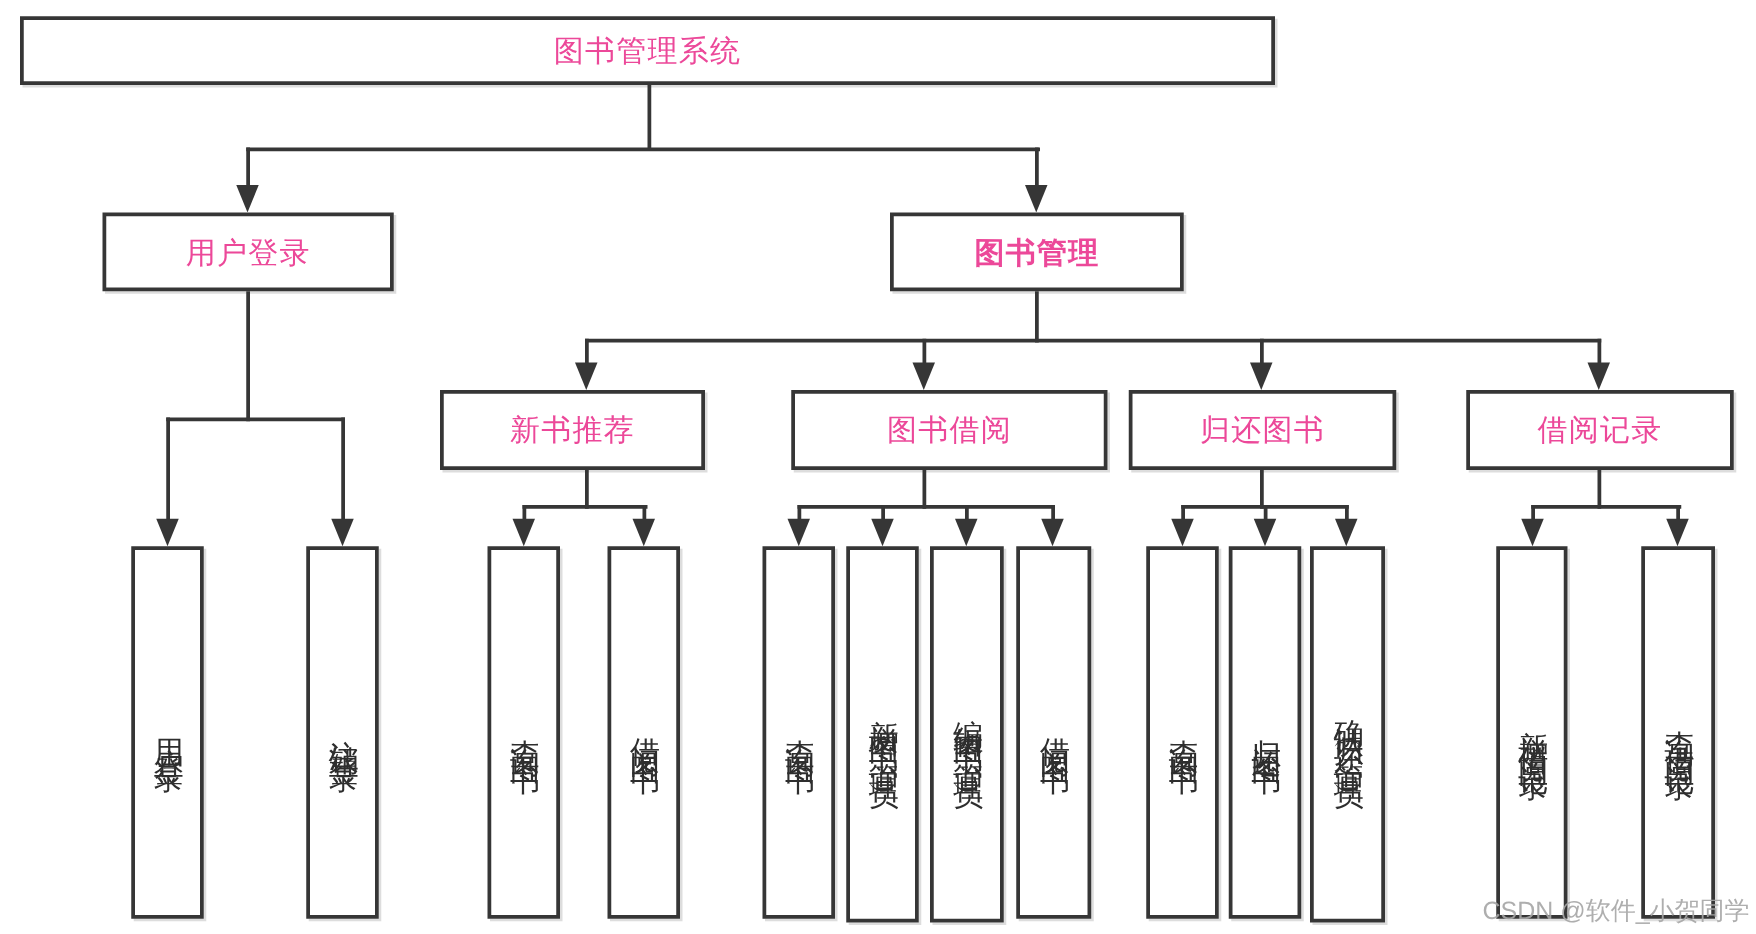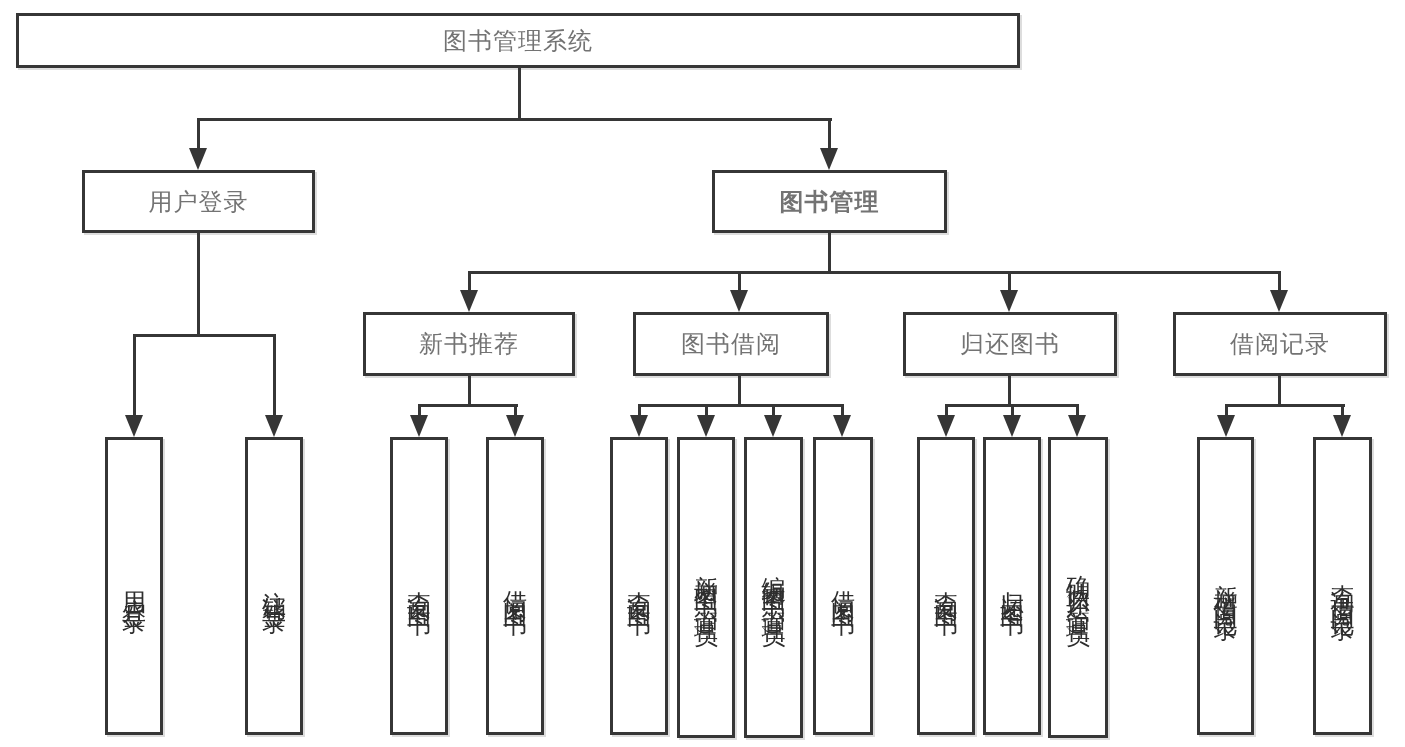--- a/index.html
+++ b/index.html
@@ -3,21 +3,21 @@
 <meta charset="utf-8">
 <style>
   html,body{margin:0;padding:0;background:#ffffff;}
   #canvas{
     position:relative;width:1405px;height:747px;background:#ffffff;
     font-family:"Liberation Sans","DejaVu Sans",sans-serif;overflow:hidden;
   }
   .box{
     position:absolute;box-sizing:border-box;background:#ffffff;
     border:3px solid #363636;display:flex;align-items:center;justify-content:center;
-    color:#737373;font-size:24px;letter-spacing:1px;
+    color:#ec4899;font-size:24px;letter-spacing:1px;
     box-shadow:2px 2px 0 rgba(120,120,120,0.25);
   }
   .vbox{
     position:absolute;box-sizing:border-box;background:#ffffff;
     border:3px solid #363636;display:flex;align-items:center;justify-content:center;
     color:#2e2e2e;font-size:24px;
     box-shadow:2px 2px 0 rgba(120,120,120,0.25);
   }
   .vbox span{
     writing-mode:vertical-rl;text-orientation:mixed;letter-spacing:7px;line-height:1;
@@ -69,24 +69,24 @@
   <div class="hl" style="left:468px;top:271px;width:813px;"></div>
   <div class="vl" style="left:468px;top:271px;height:20px;"></div>
   <div class="arrow" style="left:460px;top:290px;"></div>
   <div class="vl" style="left:738px;top:271px;height:20px;"></div>
   <div class="arrow" style="left:730px;top:290px;"></div>
   <div class="vl" style="left:1008px;top:271px;height:20px;"></div>
   <div class="arrow" style="left:1000px;top:290px;"></div>
   <div class="vl" style="left:1278px;top:271px;height:20px;"></div>
   <div class="arrow" style="left:1270px;top:290px;"></div>
 
-  <div class="box" style="left:363px;top:312px;width:212px;height:64px;">
+  <div class="box" style="left:352px;top:312px;width:212px;height:64px;">
     <span>新书推荐</span>
   </div>
-  <div class="box" style="left:633px;top:312px;width:196px;height:64px;">
+  <div class="box" style="left:633px;top:312px;width:253px;height:64px;">
     <span>图书借阅</span>
   </div>
   <div class="box" style="left:903px;top:312px;width:214px;height:64px;">
     <span>归还图书</span>
   </div>
   <div class="box" style="left:1173px;top:312px;width:214px;height:64px;">
     <span>借阅记录</span>
   </div>
 
   <div class="vl" style="left:468px;top:376px;height:31px;"></div>
@@ -156,14 +156,15 @@
   <div class="vbox" style="left:1048px;top:437px;width:60px;height:301px;">
     <span>确认归还（管理员）</span>
   </div>
   <div class="vbox" style="left:1197px;top:437px;width:57px;height:298px;">
     <span>新增借阅记录</span>
   </div>
   <div class="vbox" style="left:1313px;top:437px;width:59px;height:298px;">
     <span>查询借阅记录</span>
   </div>
 
+  <div class="watermark">CSDN @软件_小贺同学</div>
 
 </div>
 
 </body></html>

